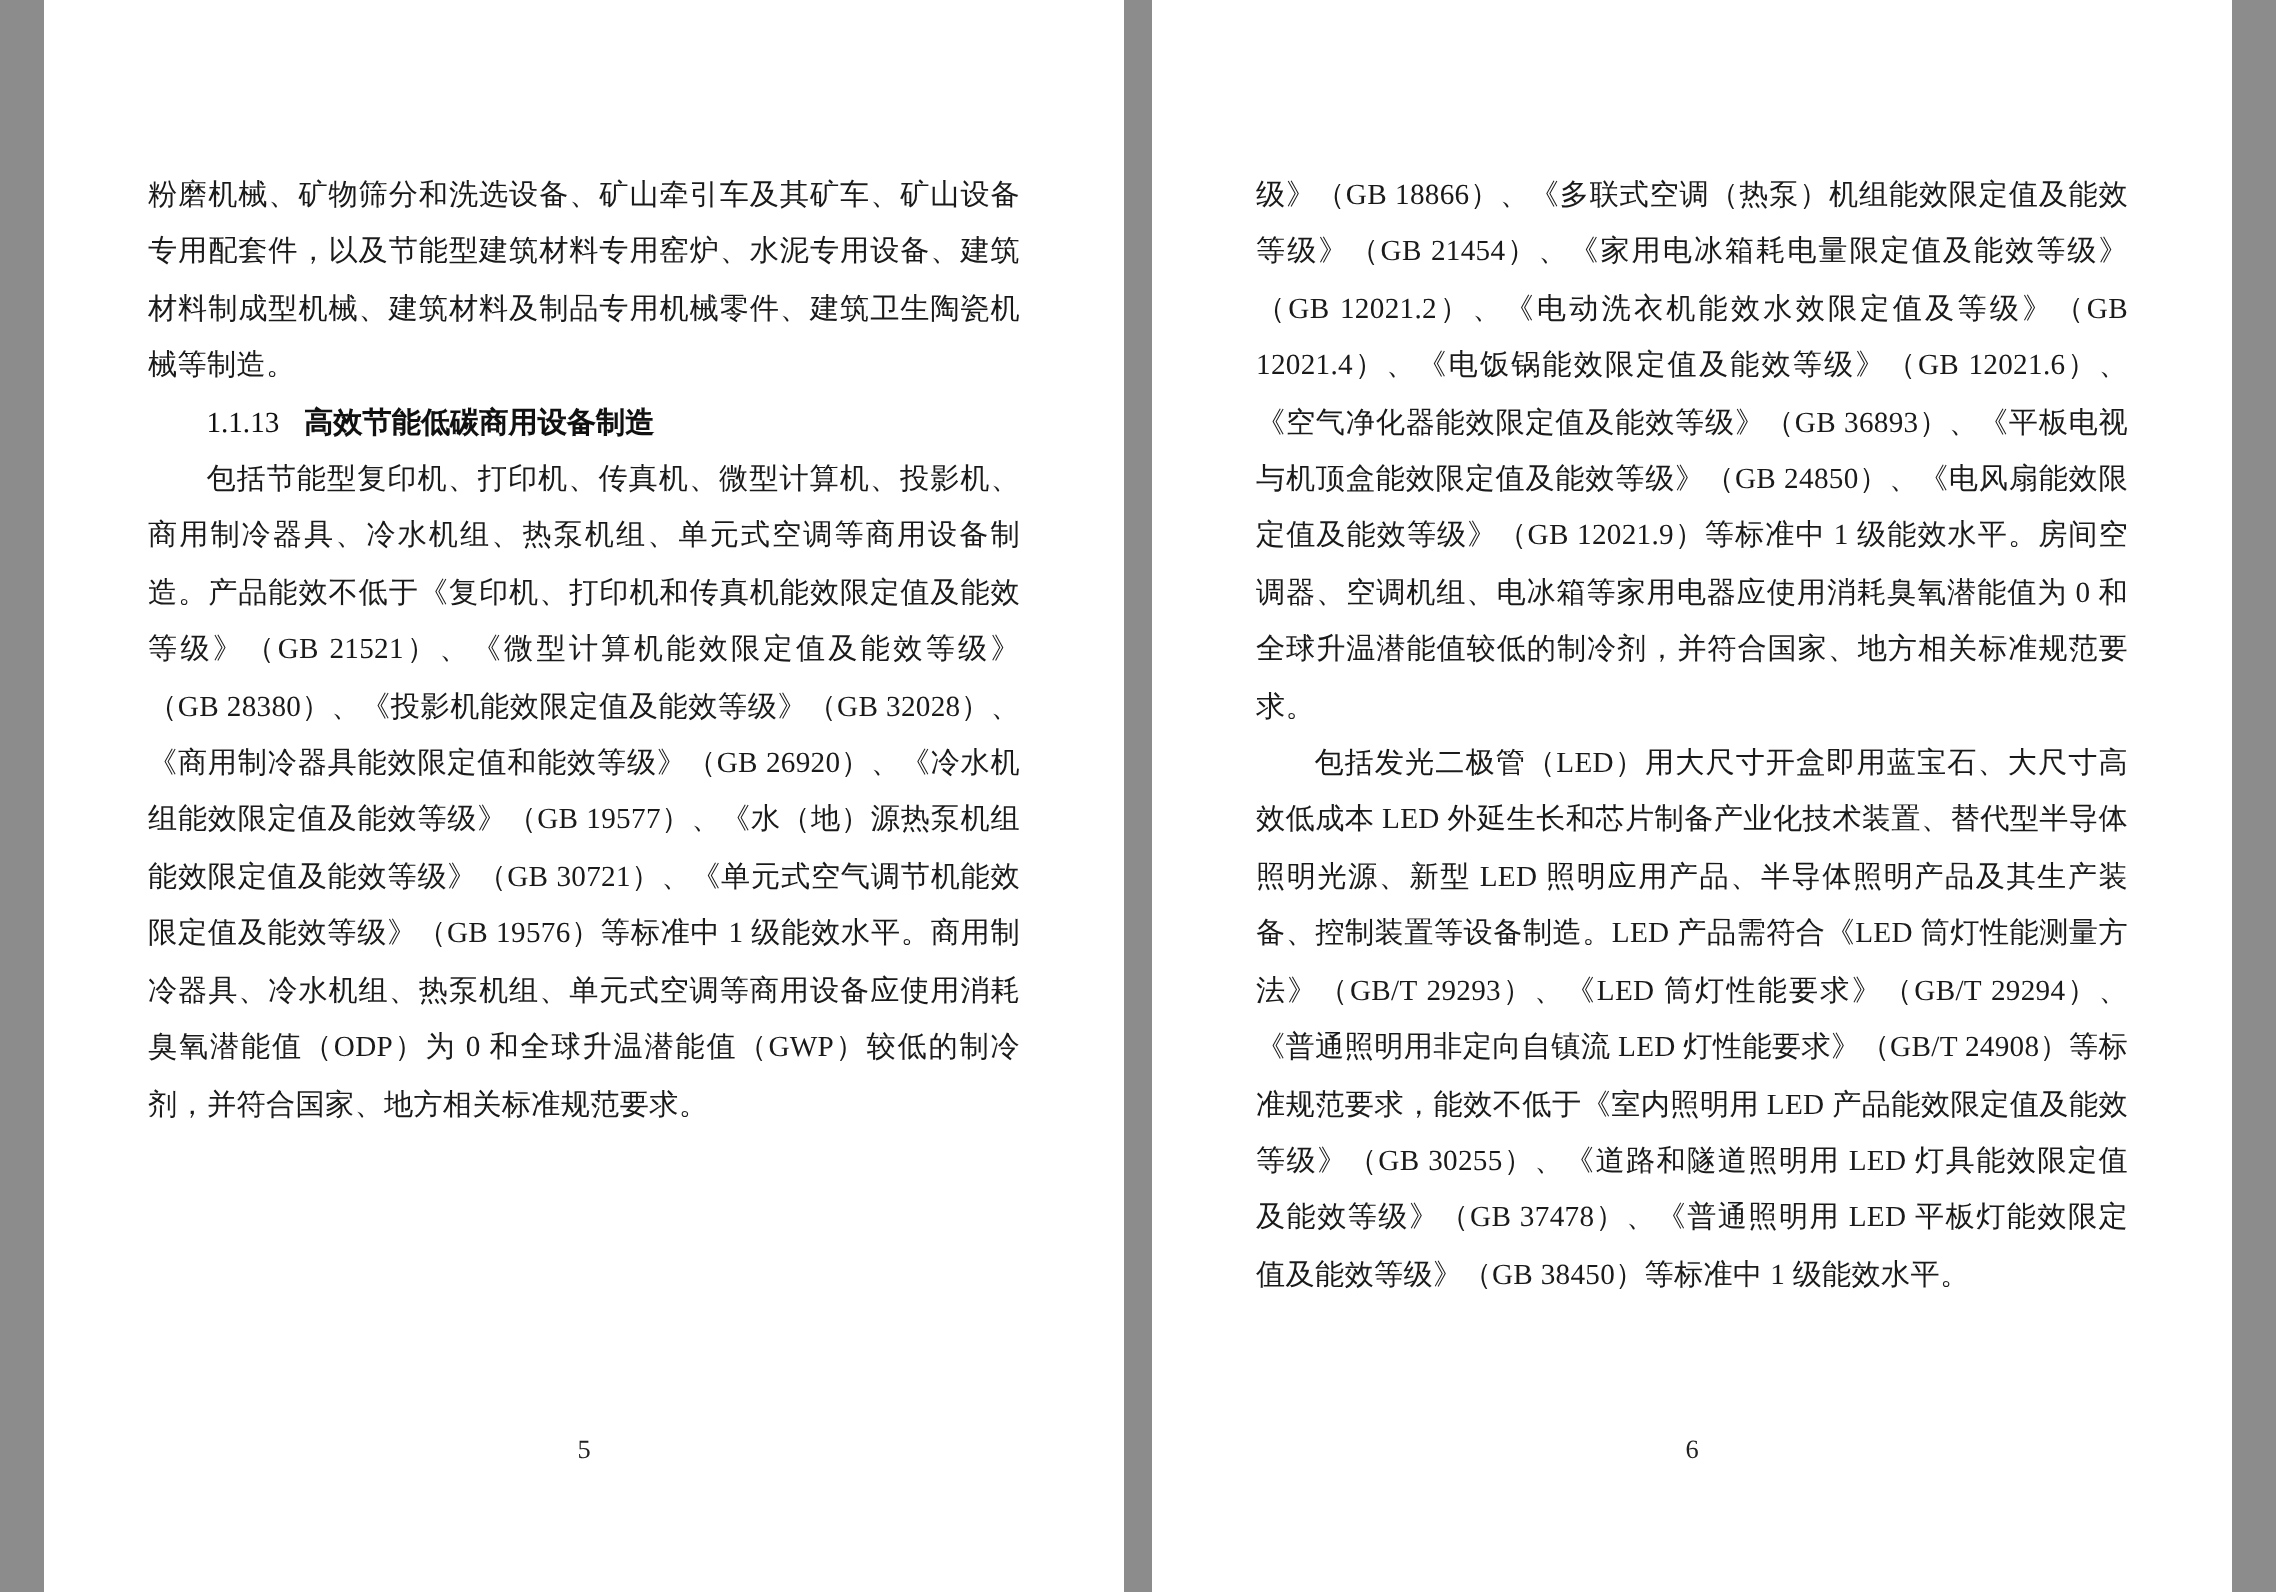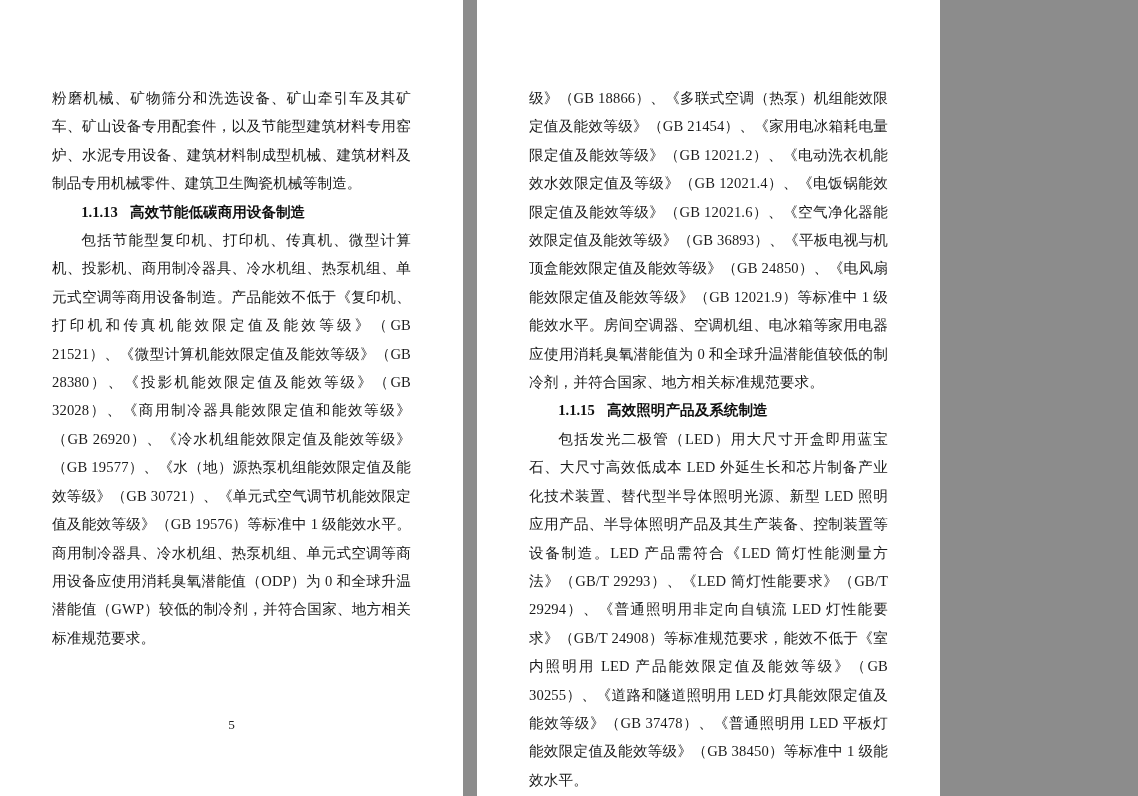--- a/index.html
+++ b/index.html
@@ -7,21 +7,21 @@
     padding: 0;
     background: #8c8c8c;
   }
   body {
     width: 1138px;
     height: 796px;
     font-family: "Liberation Serif", "DejaVu Serif", serif;
     overflow: hidden;
   }
   .viewer {
-    width: 940px;
+    width: 1138px;
     height: 796px;
     display: flex;
     flex-direction: row;
     align-items: flex-start;
     justify-content: center;
     gap: 14px;
     background: #8c8c8c;
   }
   .page {
     width: 540px;
@@ -50,21 +50,21 @@
   }
   p.heading {
     margin: 0;
     font-size: 14.6px;
     line-height: 28.4px;
     color: #111111;
     font-weight: bold;
     text-indent: 2em;
   }
   p.heading .num {
-    font-weight: bold;
+    font-weight: normal;
     margin-right: 0.85em;
     letter-spacing: 0;
   }
   .spacer {
     height: 11px;
   }
   .page-number {
     text-align: center;
     font-size: 13.2px;
     color: #222222;
@@ -84,19 +84,18 @@
       <p class="heading"><span class="num">1.1.13</span><span>高效节能低碳商用设备制造</span></p>
       <p class="para indent">包括节能型复印机、打印机、传真机、微型计算机、投影机、商用制冷器具、冷水机组、热泵机组、单元式空调等商用设备制造。产品能效不低于《复印机、打印机和传真机能效限定值及能效等级》（GB 21521）、《微型计算机能效限定值及能效等级》（GB 28380）、《投影机能效限定值及能效等级》（GB 32028）、《商用制冷器具能效限定值和能效等级》（GB 26920）、《冷水机组能效限定值及能效等级》（GB 19577）、《水（地）源热泵机组能效限定值及能效等级》（GB 30721）、《单元式空气调节机能效限定值及能效等级》（GB 19576）等标准中 1 级能效水平。商用制冷器具、冷水机组、热泵机组、单元式空调等商用设备应使用消耗臭氧潜能值（ODP）为 0 和全球升温潜能值（GWP）较低的制冷剂，并符合国家、地方相关标准规范要求。</p>
       <div class="spacer"></div>
     </div>
     <div class="page-number">5</div>
   </div>
 
   <div class="page">
     <div class="page-body">
       <p class="para">级》（GB 18866）、《多联式空调（热泵）机组能效限定值及能效等级》（GB 21454）、《家用电冰箱耗电量限定值及能效等级》（GB 12021.2）、《电动洗衣机能效水效限定值及等级》（GB 12021.4）、《电饭锅能效限定值及能效等级》（GB 12021.6）、《空气净化器能效限定值及能效等级》（GB 36893）、《平板电视与机顶盒能效限定值及能效等级》（GB 24850）、《电风扇能效限定值及能效等级》（GB 12021.9）等标准中 1 级能效水平。房间空调器、空调机组、电冰箱等家用电器应使用消耗臭氧潜能值为 0 和全球升温潜能值较低的制冷剂，并符合国家、地方相关标准规范要求。</p>
-      <p class="heading"><span class="num">1.1.15</span><span>高效照明产品及系统制造</span></p>
       <p class="para indent">包括发光二极管（LED）用大尺寸开盒即用蓝宝石、大尺寸高效低成本 LED 外延生长和芯片制备产业化技术装置、替代型半导体照明光源、新型 LED 照明应用产品、半导体照明产品及其生产装备、控制装置等设备制造。LED 产品需符合《LED 筒灯性能测量方法》（GB/T 29293）、《LED 筒灯性能要求》（GB/T 29294）、《普通照明用非定向自镇流 LED 灯性能要求》（GB/T 24908）等标准规范要求，能效不低于《室内照明用 LED 产品能效限定值及能效等级》（GB 30255）、《道路和隧道照明用 LED 灯具能效限定值及能效等级》（GB 37478）、《普通照明用 LED 平板灯能效限定值及能效等级》（GB 38450）等标准中 1 级能效水平。</p>
     </div>
     <div class="page-number">6</div>
   </div>
 
 </div>
 
 </body></html>

